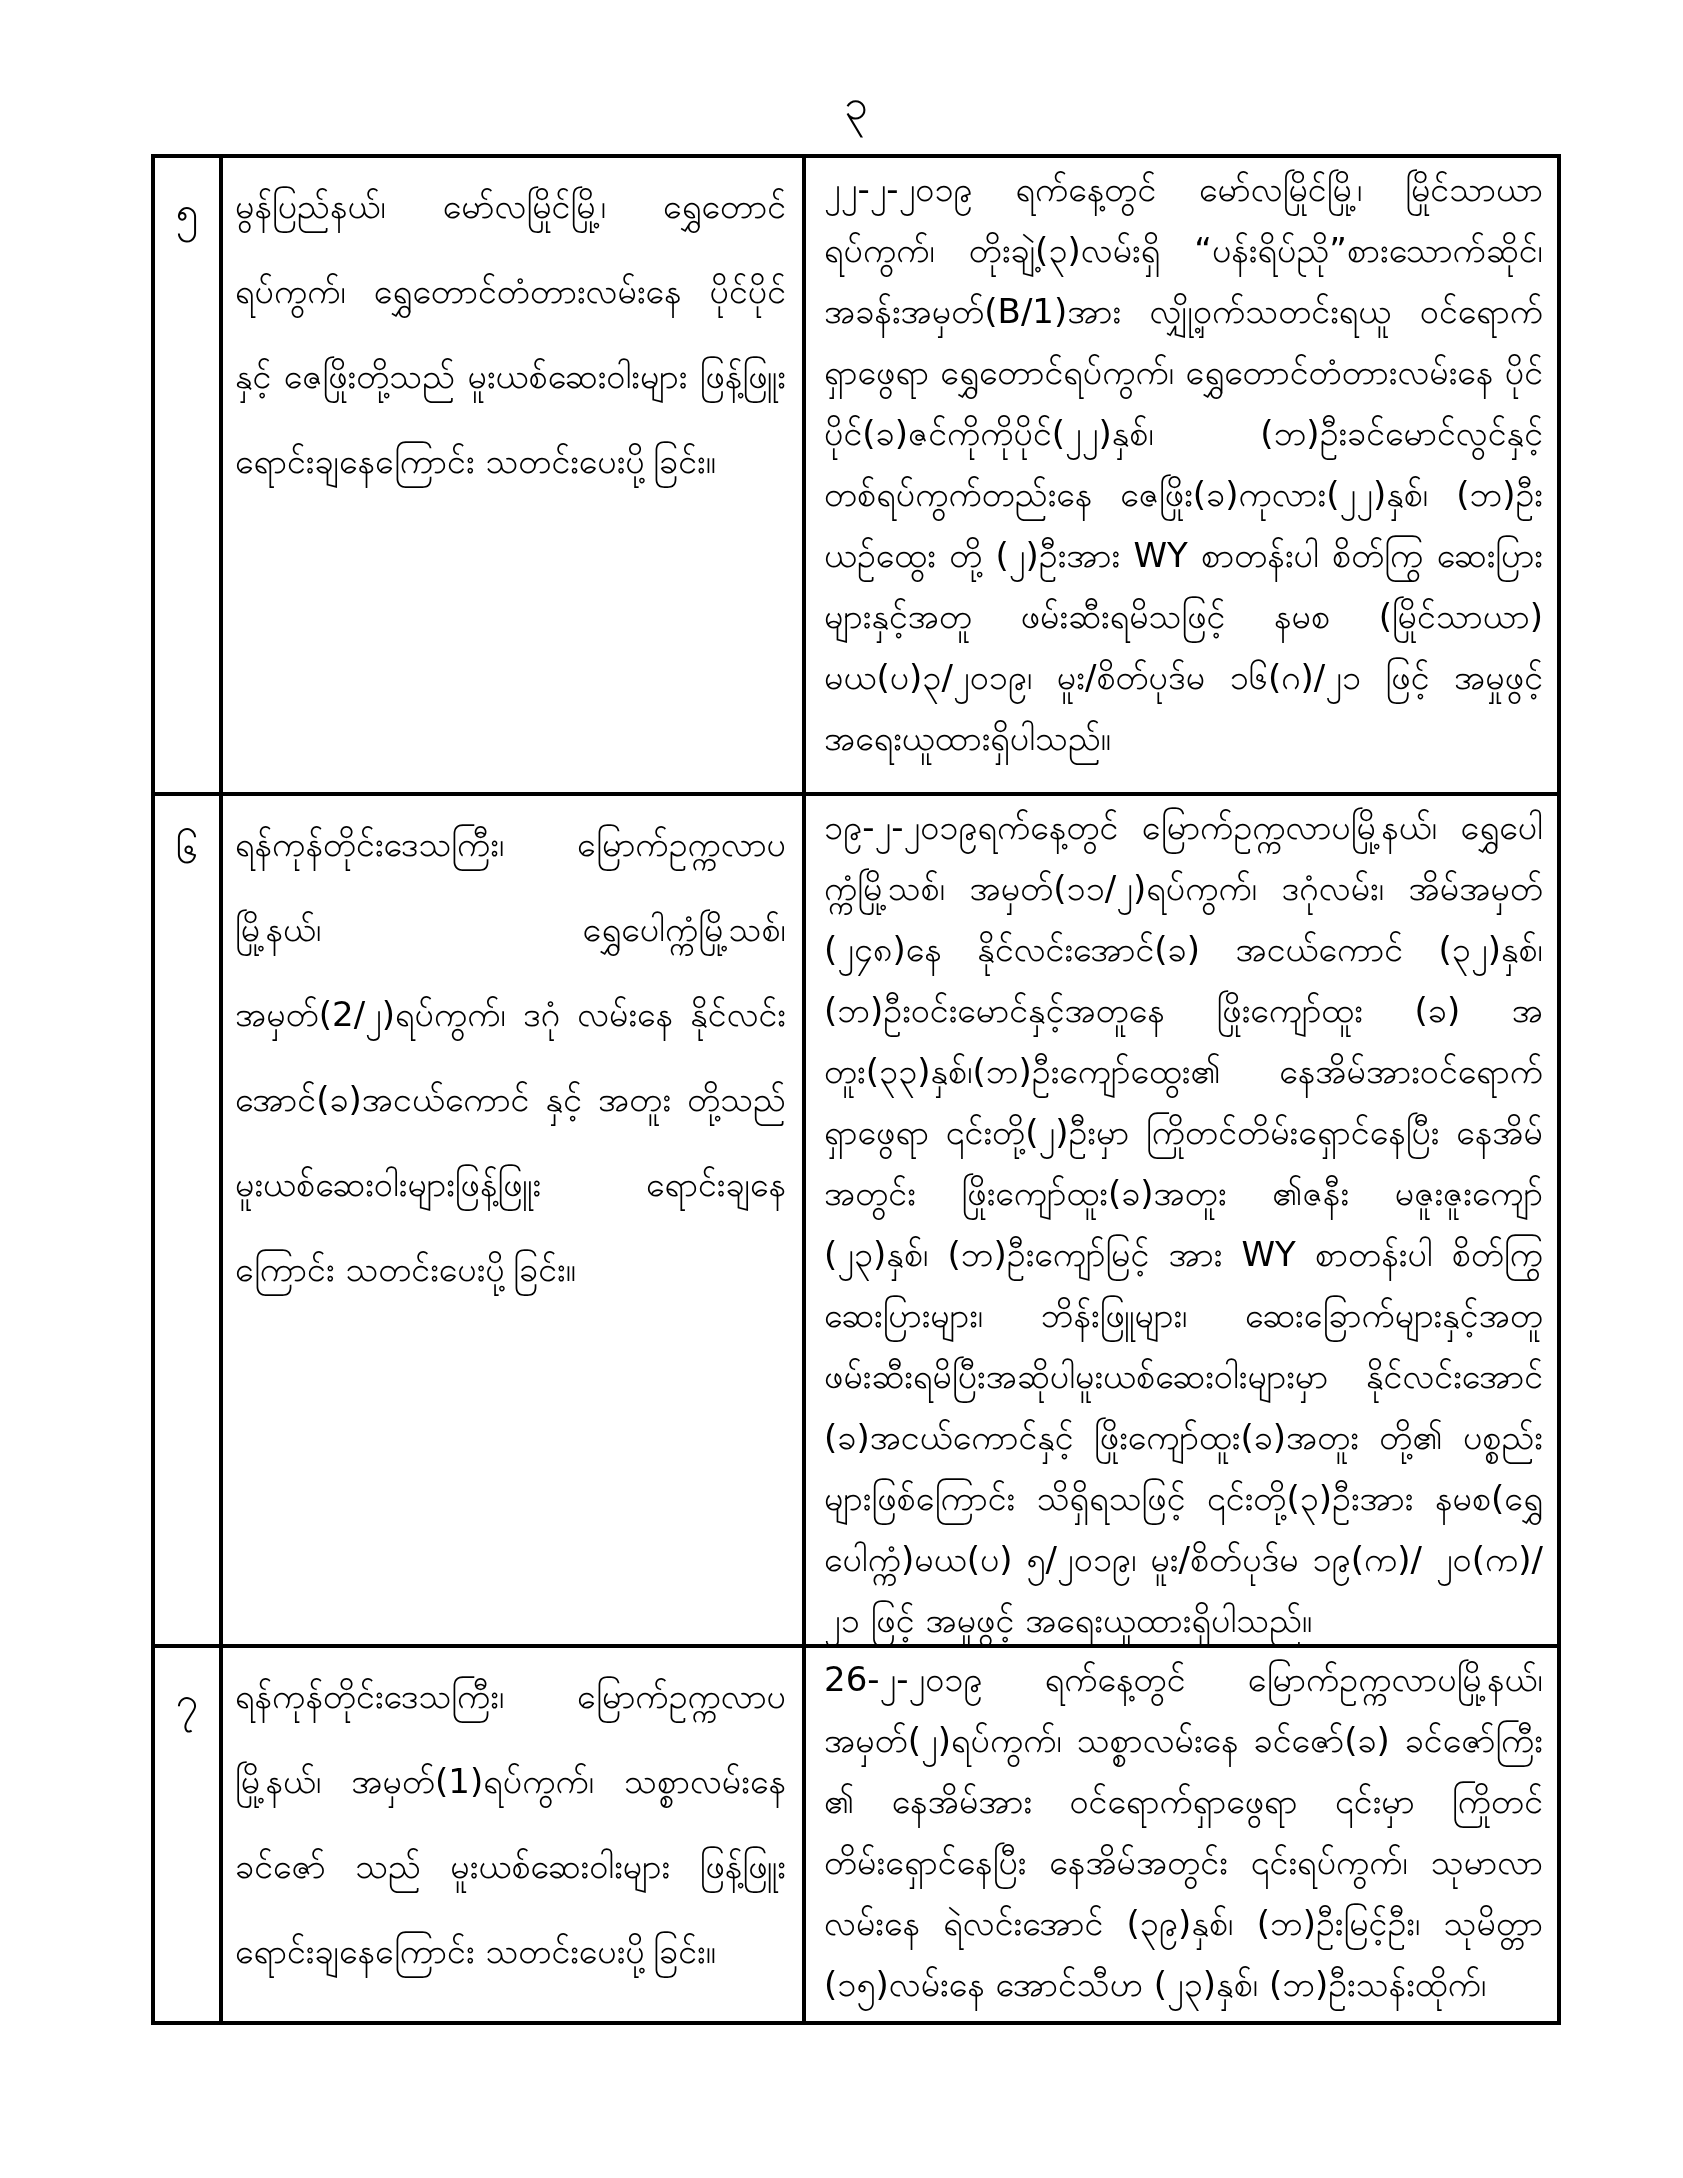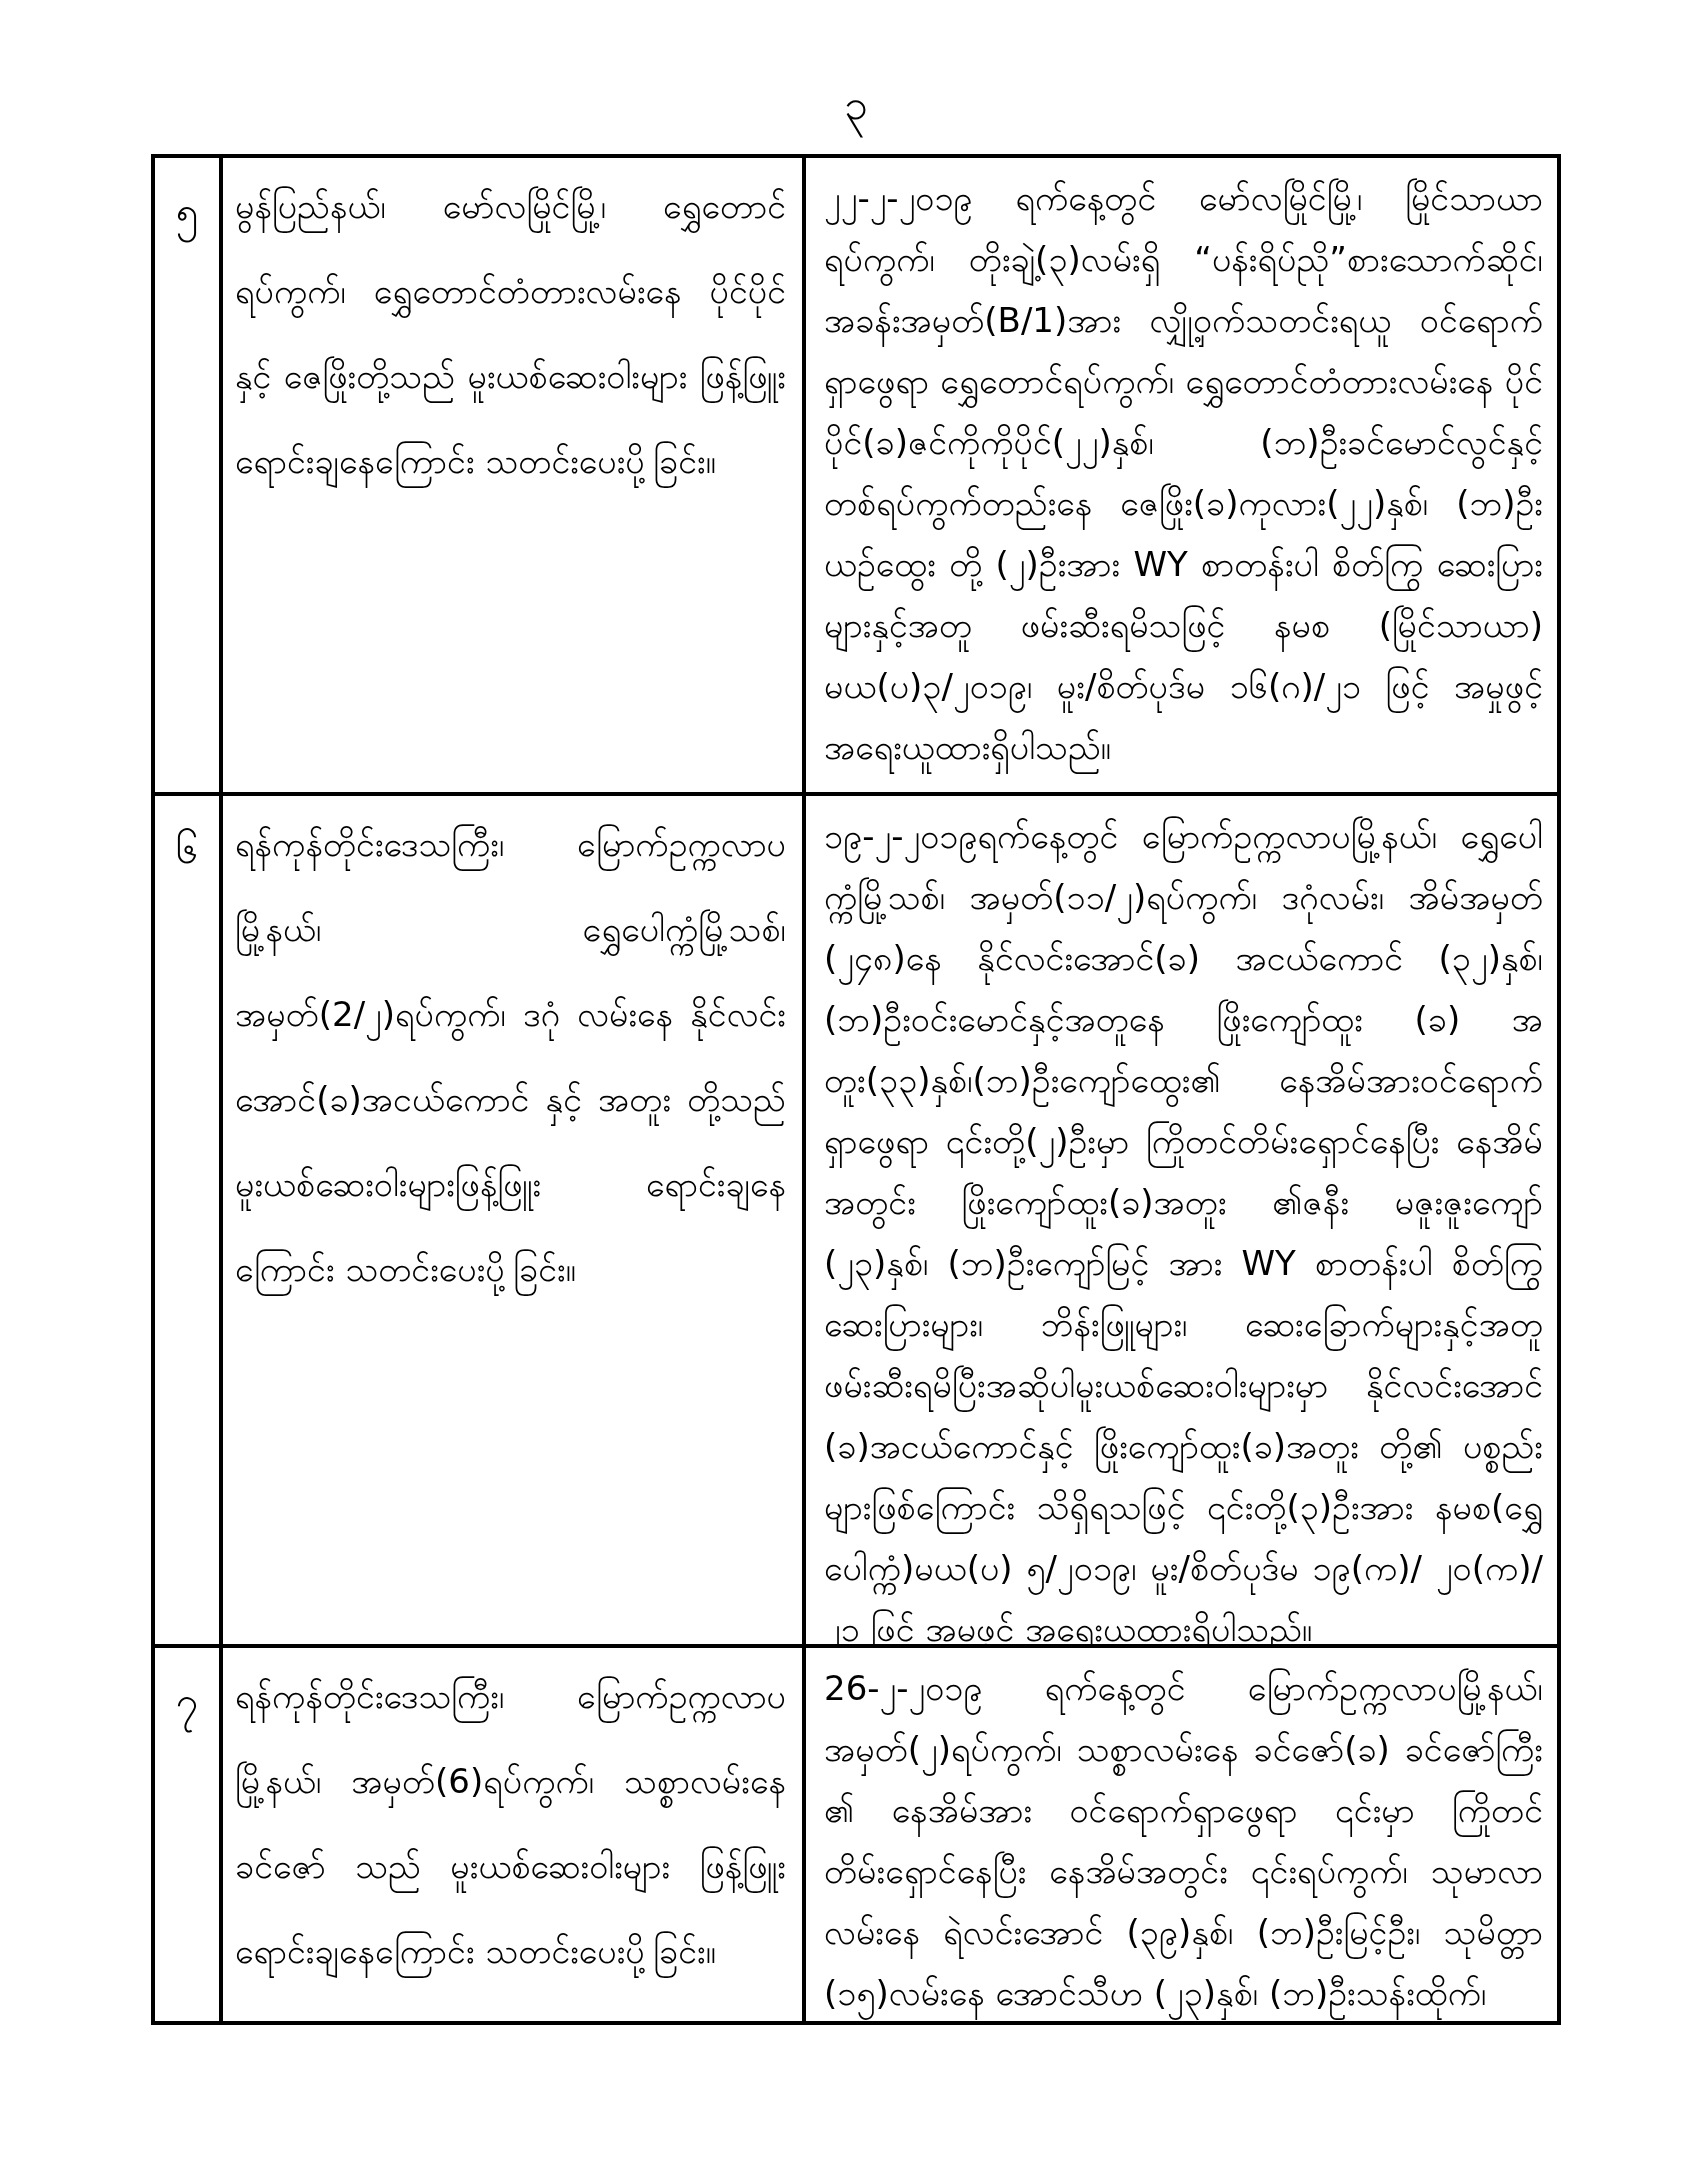--- a/index.html
+++ b/index.html
@@ -69,21 +69,21 @@
     border-right: 4px solid #000000;
     font-size: 34px;
     line-height: 85px;
     padding: 6px 16px 0 12px;
     text-align: justify;
   }
   .cell-action {
     flex: 1 1 auto;
     font-size: 34px;
     line-height: 61px;
-    padding: 10px 14px 0 18px;
+    padding: 1px 14px 0 18px;
     text-align: justify;
   }
 </style>
 </head>
 <body>
 
 <div class="page">
 
   <div class="page-number">၃</div>
 
@@ -96,19 +96,19 @@
     </div>
 
     <div class="row row-6">
       <div class="cell cell-no">၆</div>
       <div class="cell cell-report">ရန်ကုန်တိုင်းဒေသကြီး၊ မြောက်ဥက္ကလာပမြို့နယ်၊ ရွှေပေါက္ကံမြို့သစ်၊ အမှတ်(2/၂)ရပ်ကွက်၊ ဒဂုံ လမ်းနေ နိုင်လင်းအောင်(ခ)အငယ်ကောင် နှင့် အတူး တို့သည် မူးယစ်ဆေးဝါးများဖြန့်ဖြူး ရောင်းချနေကြောင်း သတင်းပေးပို့ခြင်း။</div>
       <div class="cell cell-action">၁၉-၂-၂၀၁၉ရက်နေ့တွင် မြောက်ဥက္ကလာပမြို့နယ်၊ ရွှေပေါက္ကံမြို့သစ်၊ အမှတ်(၁၁/၂)ရပ်ကွက်၊ ဒဂုံလမ်း၊ အိမ်အမှတ် (၂၄၈)နေ နိုင်လင်းအောင်(ခ) အငယ်ကောင် (၃၂)နှစ်၊ (ဘ)ဦးဝင်းမောင်နှင့်အတူနေ ဖြိုးကျော်ထူး (ခ) အတူး(၃၃)နှစ်၊(ဘ)ဦးကျော်ထွေး၏ နေအိမ်အားဝင်ရောက် ရှာဖွေရာ ၎င်းတို့(၂)ဦးမှာ ကြိုတင်တိမ်းရှောင်နေပြီး နေအိမ် အတွင်း ဖြိုးကျော်ထူး(ခ)အတူး ၏ဇနီး မဇူးဇူးကျော် (၂၃)နှစ်၊ (ဘ)ဦးကျော်မြင့် အား WY စာတန်းပါ စိတ်ကြွ ဆေးပြားများ၊ ဘိန်းဖြူများ၊ ဆေးခြောက်များနှင့်အတူ ဖမ်းဆီးရမိပြီးအဆိုပါမူးယစ်ဆေးဝါးများမှာ နိုင်လင်းအောင် (ခ)အငယ်ကောင်နှင့် ဖြိုးကျော်ထူး(ခ)အတူး တို့၏ ပစ္စည်းများဖြစ်ကြောင်း သိရှိရသဖြင့် ၎င်းတို့(၃)ဦးအား နမစ(ရွှေပေါက္ကံ)မယ(ပ) ၅/၂၀၁၉၊ မူး/စိတ်ပုဒ်မ ၁၉(က)/ ၂၀(က)/၂၁ ဖြင့် အမှုဖွင့် အရေးယူထားရှိပါသည်။</div>
     </div>
 
     <div class="row row-7">
       <div class="cell cell-no">၇</div>
-      <div class="cell cell-report">ရန်ကုန်တိုင်းဒေသကြီး၊ မြောက်ဥက္ကလာပ မြို့နယ်၊ အမှတ်(6)ရပ်ကွက်၊ သစ္စာလမ်းနေ ခင်ဇော် သည် မူးယစ်ဆေးဝါးများ ဖြန့်ဖြူး ရောင်းချနေကြောင်း သတင်းပေးပို့ခြင်း။</div>
+      <div class="cell cell-report">ရန်ကုန်တိုင်းဒေသကြီး၊ မြောက်ဥက္ကလာပ မြို့နယ်၊ အမှတ်(1)ရပ်ကွက်၊ သစ္စာလမ်းနေ ခင်ဇော် သည် မူးယစ်ဆေးဝါးများ ဖြန့်ဖြူး ရောင်းချနေကြောင်း သတင်းပေးပို့ခြင်း။</div>
       <div class="cell cell-action">26-၂-၂၀၁၉ ရက်နေ့တွင် မြောက်ဥက္ကလာပမြို့နယ်၊ အမှတ်(၂)ရပ်ကွက်၊ သစ္စာလမ်းနေ ခင်ဇော်(ခ) ခင်ဇော်ကြီး ၏ နေအိမ်အား ဝင်ရောက်ရှာဖွေရာ ၎င်းမှာ ကြိုတင် တိမ်းရှောင်နေပြီး နေအိမ်အတွင်း ၎င်းရပ်ကွက်၊ သုမာလာ လမ်းနေ ရဲလင်းအောင် (၃၉)နှစ်၊ (ဘ)ဦးမြင့်ဦး၊ သုမိတ္တာ (၁၅)လမ်းနေ အောင်သီဟ (၂၃)နှစ်၊ (ဘ)ဦးသန်းထိုက်၊</div>
     </div>
 
   </div>
 </div>
 
 
 </body></html>

